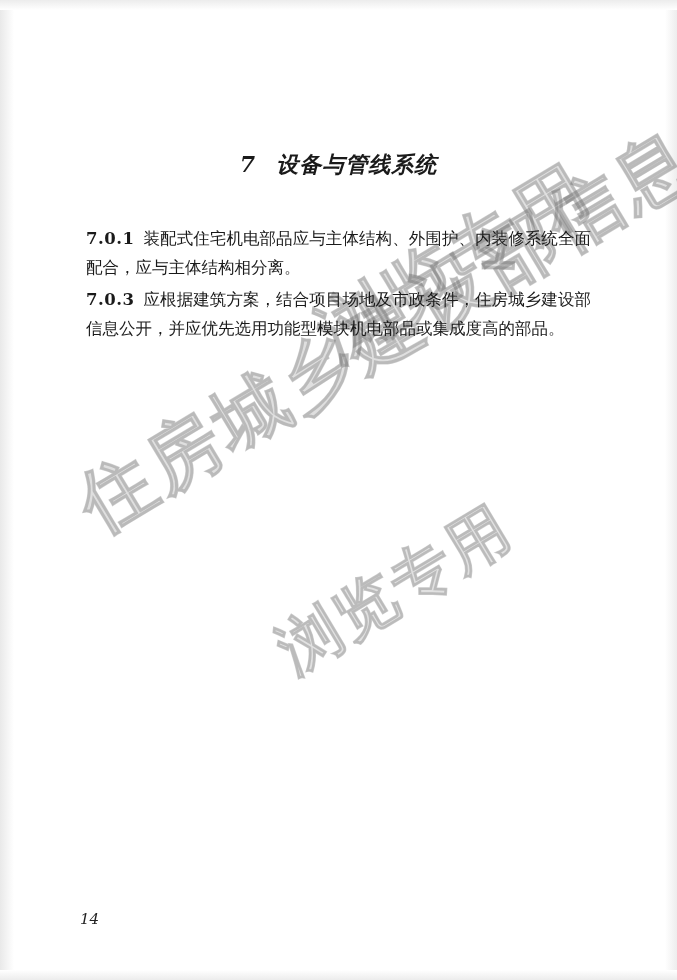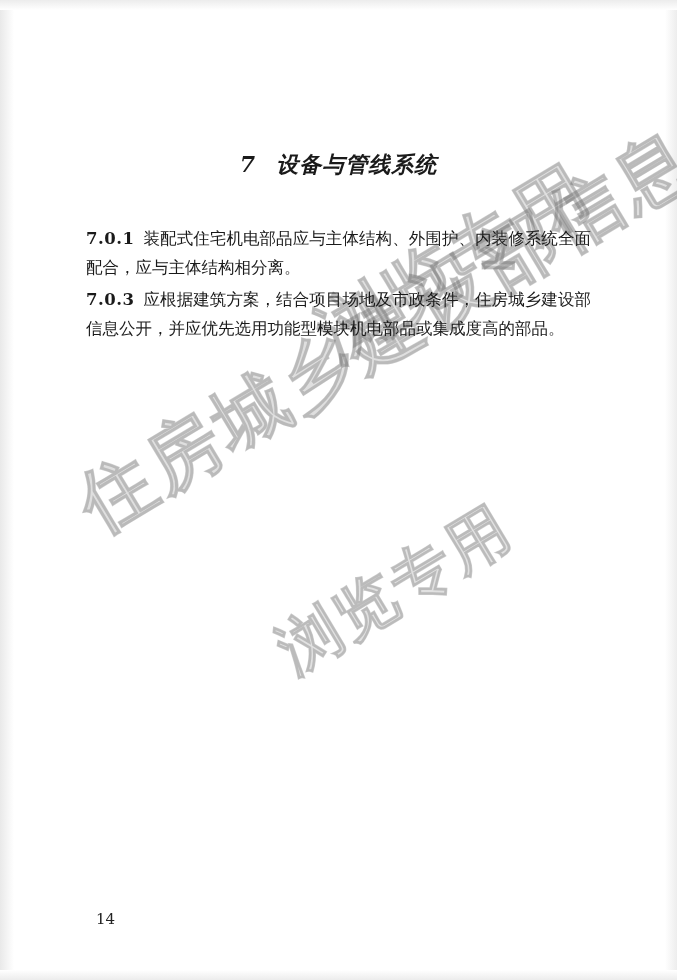--- a/index.html
+++ b/index.html
@@ -84,23 +84,24 @@
     text-justify: inter-ideograph;
   }
   .clause .label {
     font-weight: bold;
     letter-spacing: 0.5px;
     margin-right: 9px;
   }
 
   .folio {
     position: absolute;
-    left: 96px;
+    left: 80px;
     bottom: 52px;
     font-size: 15px;
+    font-style: italic;
     font-family: "DejaVu Serif", "Liberation Serif", serif;
     color: #222;
   }
 
   
   .wm {
     position: absolute;
     color: rgba(120,120,120,0.30);
     font-family: "DejaVu Serif", "Liberation Serif", serif;
     font-weight: bold;

